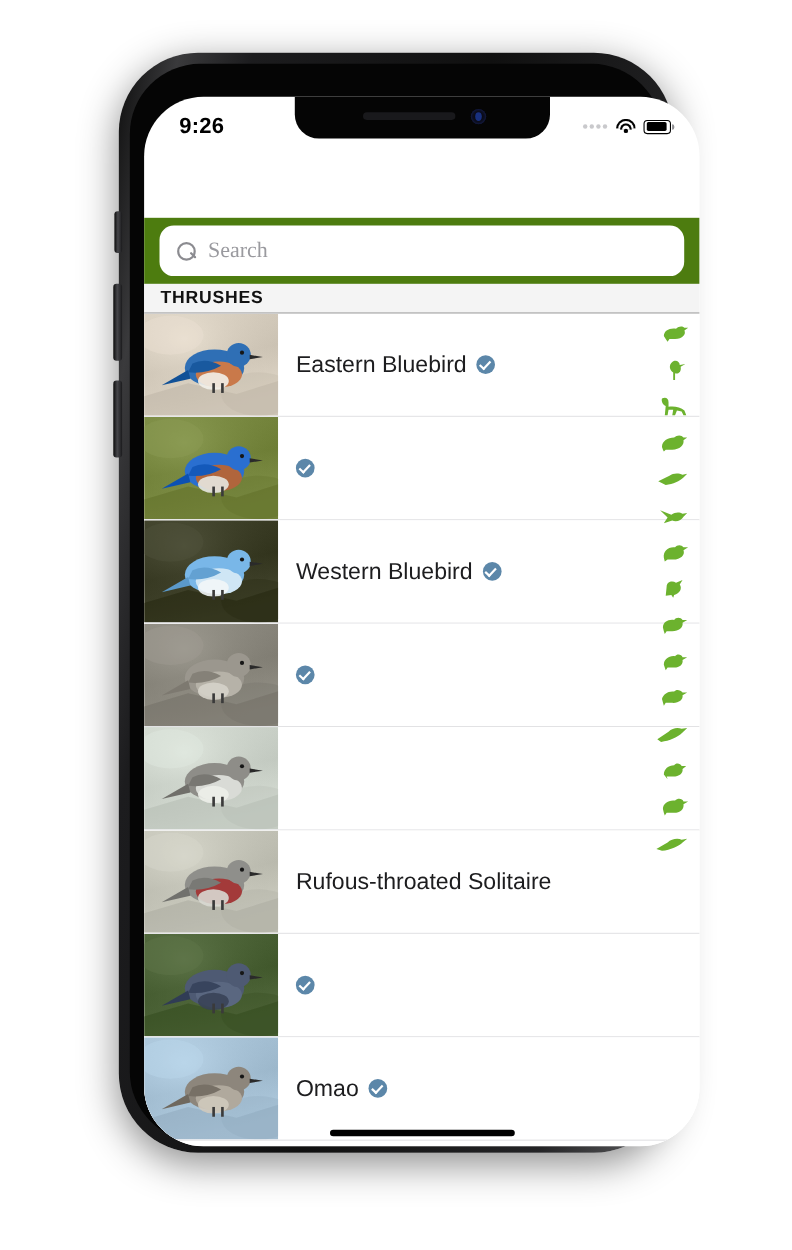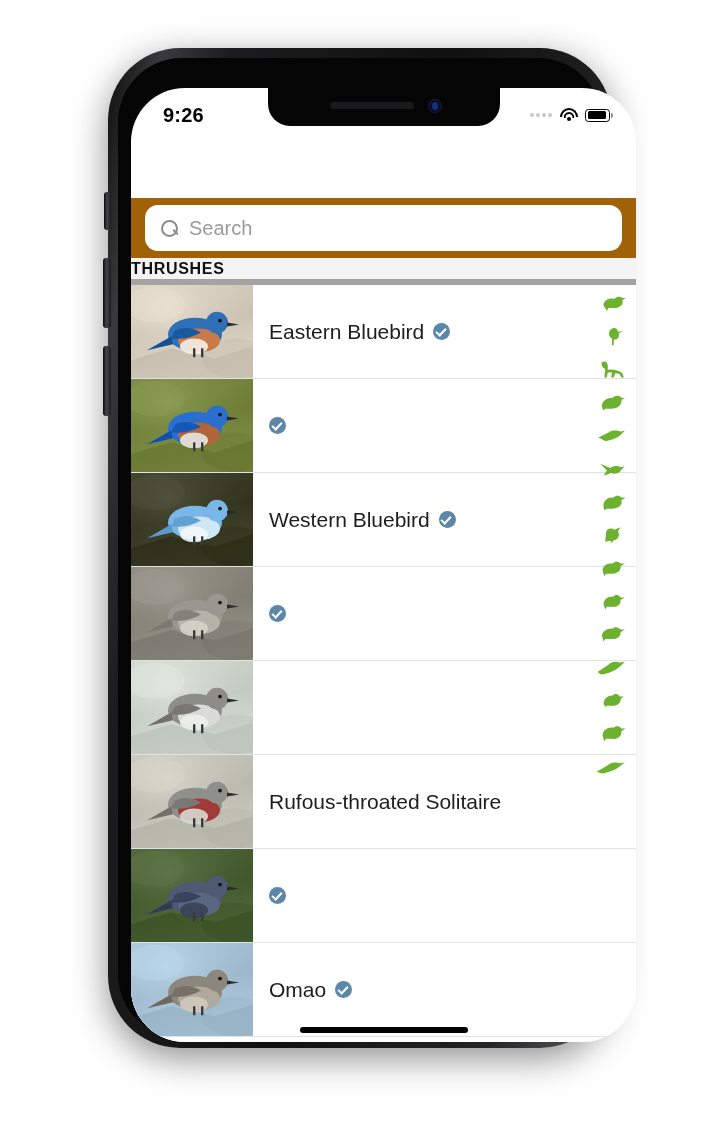--- a/index.html
+++ b/index.html
@@ -111,42 +111,44 @@
   #filter-icon .frow:nth-child(3){ top:18px; }
   #filter-icon .knob { position:absolute; width:7px; height:7px; border-radius:50%;
                        background:#fff; border:2.5px solid #6ab023; }
   #filter-icon .knob:nth-of-type(1){ left:17px; top:-1px; }
   #filter-icon .knob:nth-of-type(2){ left:6px;  top:7px; }
   #filter-icon .knob:nth-of-type(3){ left:13px; top:15px; }
 
   
   #search-area {
     position:absolute; top:110px; left:0; right:0; height:60px;
-    background:#a16207; padding:7px 14px;
+    background:#4d7c0f; padding:7px 14px;
     z-index:15;
+    font-family:Liberation Serif, serif;
   }
   #search-field {
     height:46px; background:#fff; border-radius:13px;
     display:flex; align-items:center; gap:11px; padding:0 16px;
   }
   #search-icon { width:17px; height:17px; position:relative; flex:none; }
   #search-icon::before { content:""; position:absolute; left:0; top:0; width:13px; height:13px;
                          border:2px solid #8b8b90; border-radius:50%; }
   #search-icon::after  { content:""; position:absolute; left:11px; top:11px; width:7px; height:2px;
                          background:#8b8b90; transform:rotate(45deg); border-radius:2px; }
   #search-placeholder { font-size:20px; color:#9a9a9f; }
 
   
   #section-header {
     position:absolute; top:170px; left:0; right:0; height:27px;
     background:#f4f4f4;
     display:flex; align-items:center;
+    padding-left:15px;
     font-size:16px; font-weight:700; color:#111; letter-spacing:.7px;
     z-index:14;
-    border-bottom:6px solid #a3a3a3;
+    border-bottom:1px solid #a3a3a3;
   }
 
   
   #bird-list {
     position:absolute; top:197px; left:0; right:0; bottom:0;
     background:#fff;
     z-index:10;
   }
   .bird-row {
     position:relative; height:94px;

